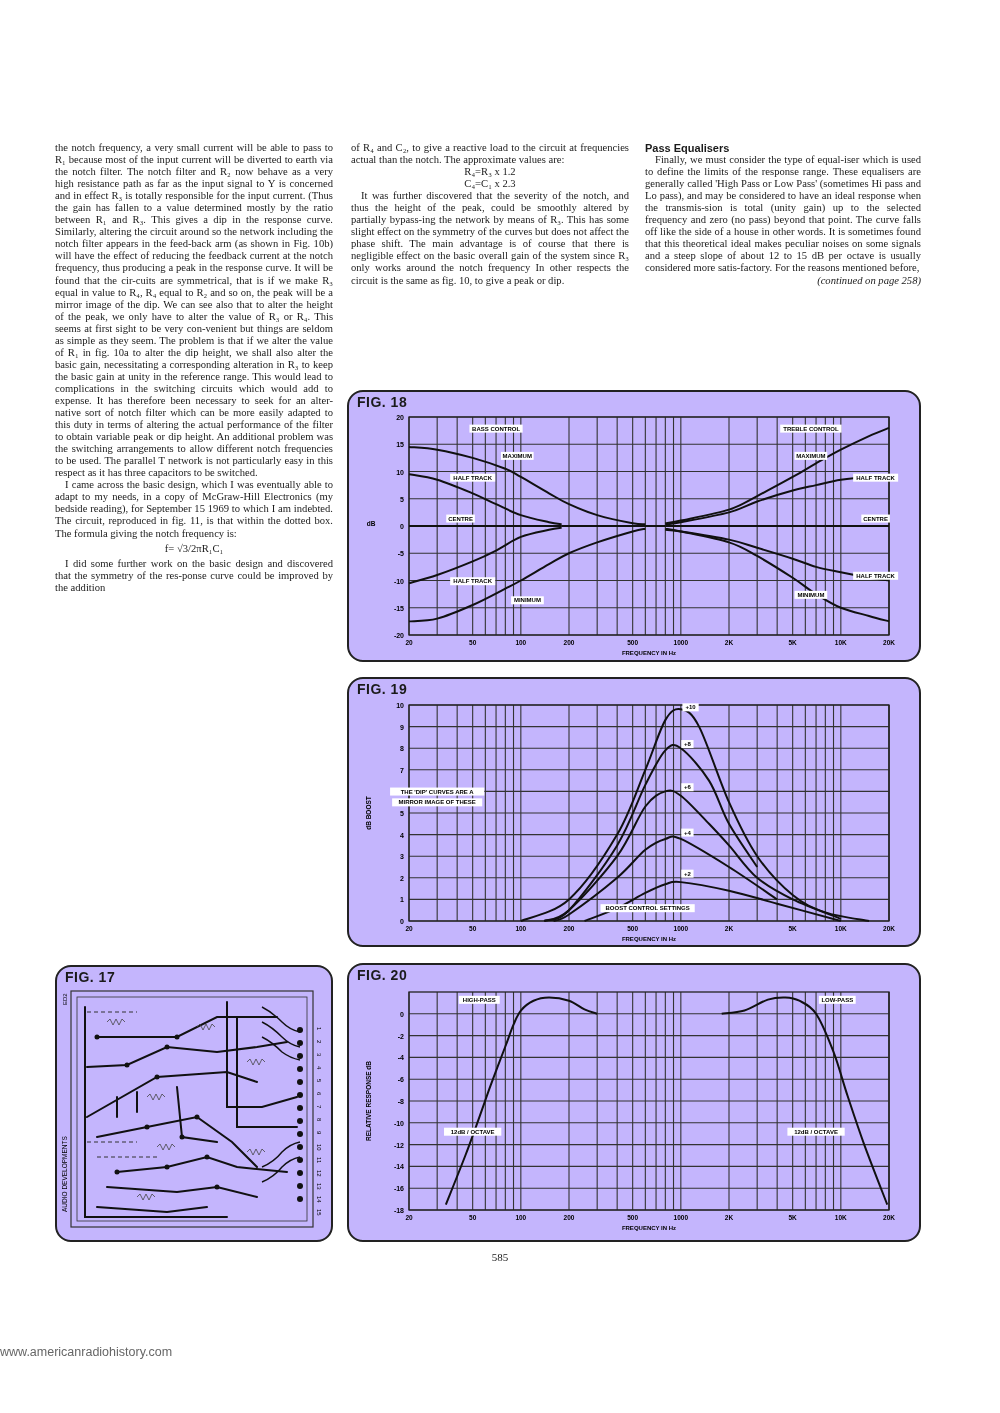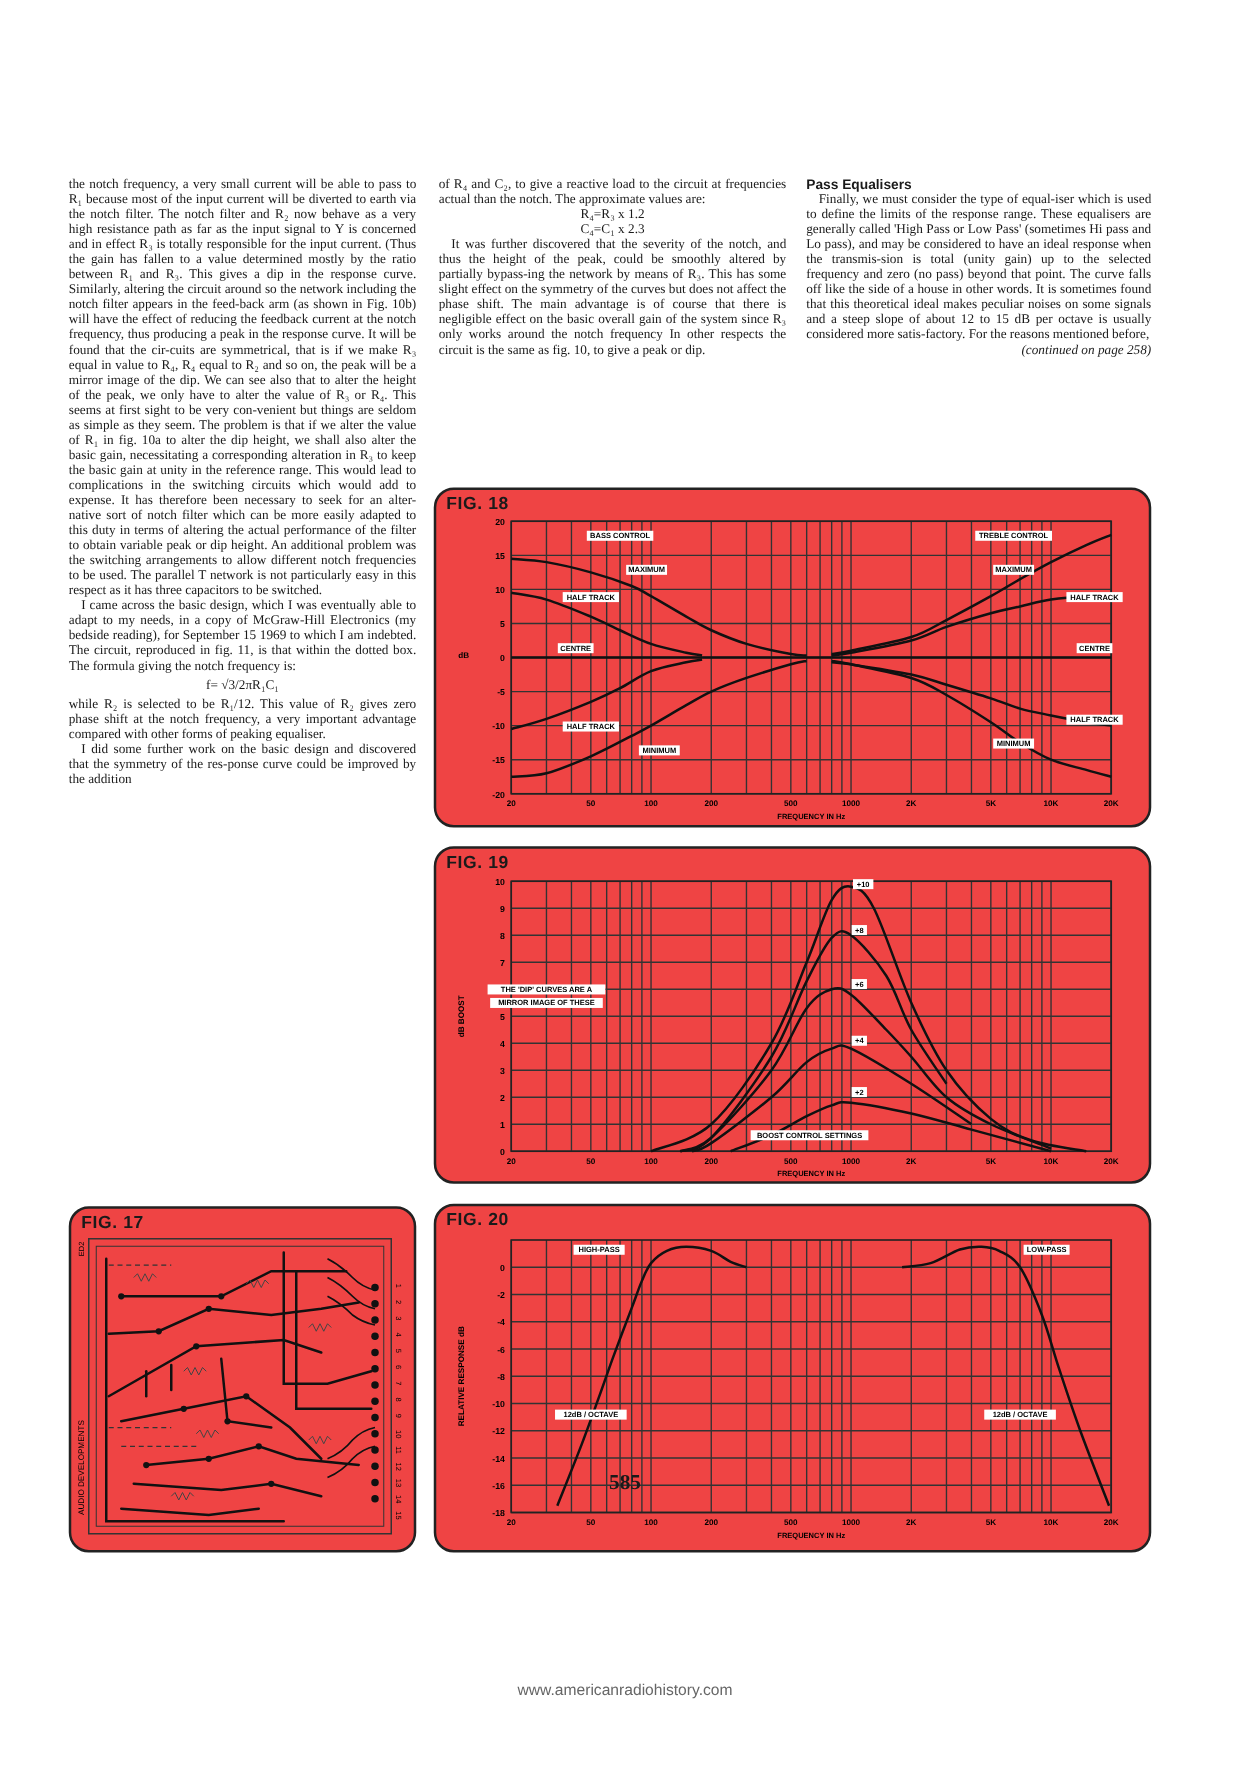--- a/index.html
+++ b/index.html
@@ -3,34 +3,33 @@
 <meta charset="utf-8">
 <style>
   html,body{margin:0;padding:0;background:#fff;}
   body{width:1000px;height:1413px;position:relative;overflow:hidden;font-family:"Liberation Serif",serif;color:#1a1a1a;}
   .col{position:absolute;font-size:10.6px;line-height:12.05px;text-align:justify;}
   .col p{margin:0;}
   .col p.ind{text-indent:10px;}
   .center{text-align:center;}
   .heading{font-family:"Liberation Sans",sans-serif;font-weight:bold;font-size:11px;}
   .right{text-align:right;font-style:italic;}
-  .figbox{position:absolute;border:2.4px solid #222;border-radius:16px;background:#ef4444;}
+  .figbox{position:absolute;border:2.4px solid #222;border-radius:16px;background:#c4b5fd;}
   .figlabel{position:absolute;font-family:"Liberation Sans",sans-serif;font-weight:bold;font-size:14px;letter-spacing:0.5px;}
   svg text{font-family:"Liberation Sans",sans-serif;}
-  .pageno{position:absolute;left:0;width:1000px;top:1176px;text-align:center;font-size:17px;font-weight:bold;}
-  .url{position:absolute;left:0;width:1000px;top:1345px;text-align:center;font-family:"Liberation Sans",sans-serif;font-size:12.5px;color:#666;}
+  .pageno{position:absolute;left:0;width:1000px;top:1251px;text-align:center;font-size:11px;font-weight:normal;}
+  .url{position:absolute;left:0;width:1000px;top:1345px;font-family:"Liberation Sans",sans-serif;font-size:12.5px;color:#666;}
 </style>
 </head>
 <body>
 
 <div class="col" style="left:55px;top:142px;width:278px;">
   <p>the notch frequency, a very small current will be able to pass to R₁ because most of the input current will be diverted to earth via the notch filter. The notch filter and R₂ now behave as a very high resistance path as far as the input signal to Y is concerned and in effect R₃ is totally responsible for the input current. (Thus the gain has fallen to a value determined mostly by the ratio between R₁ and R₃. This gives a dip in the response curve. Similarly, altering the circuit around so the network including the notch filter appears in the feed-back arm (as shown in Fig. 10b) will have the effect of reducing the feedback current at the notch frequency, thus producing a peak in the response curve. It will be found that the cir-cuits are symmetrical, that is if we make R₃ equal in value to R₄, R₄ equal to R₂ and so on, the peak will be a mirror image of the dip. We can see also that to alter the height of the peak, we only have to alter the value of R₃ or R₄. This seems at first sight to be very con-venient but things are seldom as simple as they seem. The problem is that if we alter the value of R₁ in fig. 10a to alter the dip height, we shall also alter the basic gain, necessitating a corresponding alteration in R₃ to keep the basic gain at unity in the reference range. This would lead to complications in the switching circuits which would add to expense. It has therefore been necessary to seek for an alter-native sort of notch filter which can be more easily adapted to this duty in terms of altering the actual performance of the filter to obtain variable peak or dip height. An additional problem was the switching arrangements to allow different notch frequencies to be used. The parallel T network is not particularly easy in this respect as it has three capacitors to be switched.</p>
   <p class="ind">I came across the basic design, which I was eventually able to adapt to my needs, in a copy of McGraw-Hill Electronics (my bedside reading), for September 15 1969 to which I am indebted. The circuit, reproduced in fig. 11, is that within the dotted box. The formula giving the notch frequency is:</p>
   <p class="center" style="margin:3px 0;text-align:center;">f= √3/2πR₁C₁</p>
-  <p>while R₂ is selected to be R₁/12. This value of R₂ gives zero phase shift at the notch frequency, a very important advantage compared with other forms of peaking equaliser.</p>
   <p class="ind">I did some further work on the basic design and discovered that the symmetry of the res-ponse curve could be improved by the addition</p>
 </div>
 
 <div class="col" style="left:351px;top:142px;width:278px;">
   <p>of R₄ and C₂, to give a reactive load to the circuit at frequencies actual than the notch. The approximate values are:</p>
   <p class="center">R₄=R₃ x 1.2</p>
   <p class="center">C₄=C₁ x 2.3</p>
   <p class="ind">It was further discovered that the severity of the notch, and thus the height of the peak, could be smoothly altered by partially bypass-ing the network by means of R₃. This has some slight effect on the symmetry of the curves but does not affect the phase shift. The main advantage is of course that there is negligible effect on the basic overall gain of the system since R₃ only works around the notch frequency In other respects the circuit is the same as fig. 10, to give a peak or dip.</p>
 </div>
 

